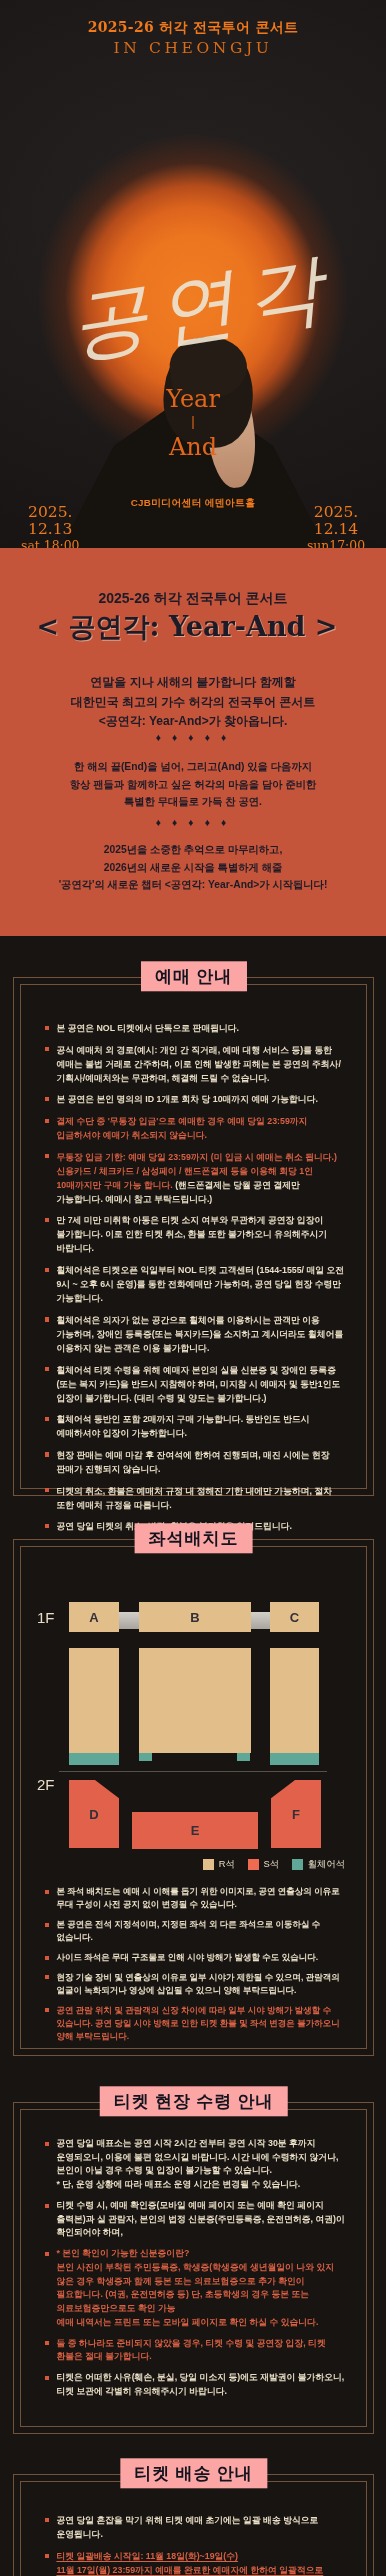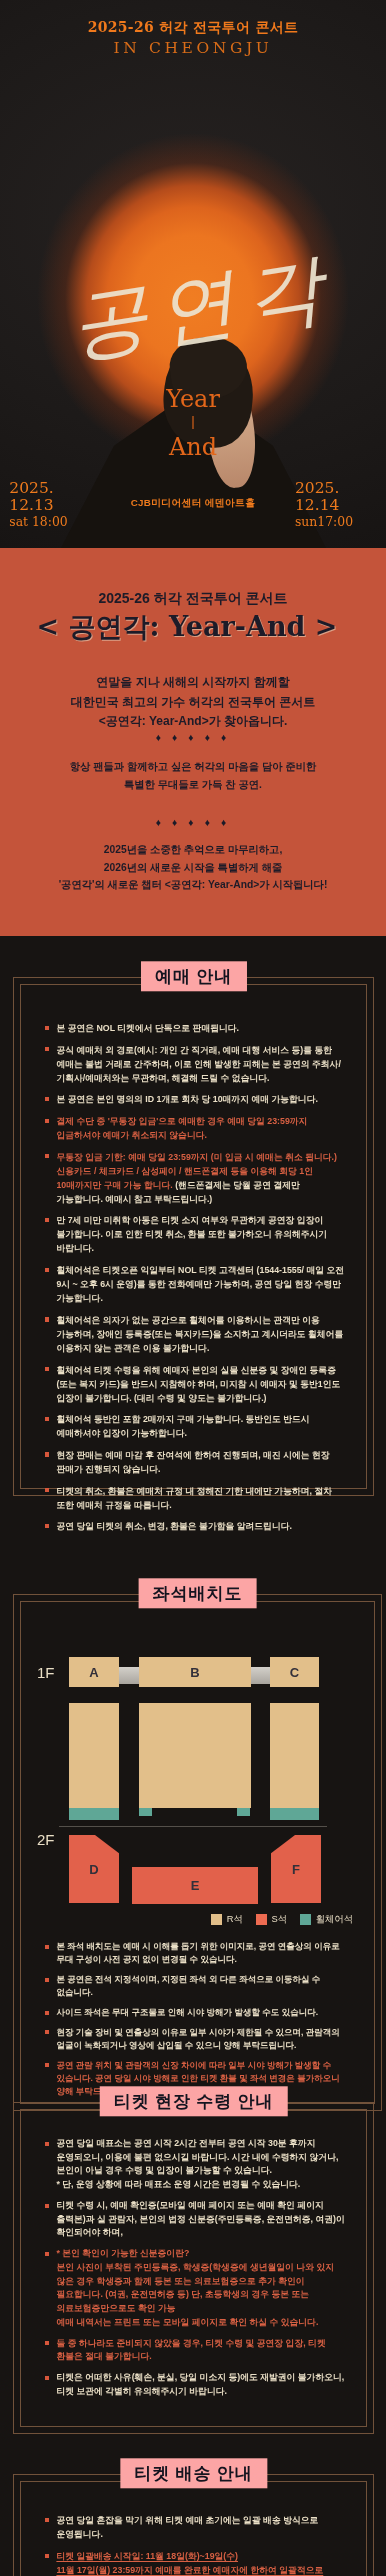--- a/index.html
+++ b/index.html
@@ -26,21 +26,21 @@
     font-family:"DejaVu Serif","Liberation Serif",serif;font-weight:400;font-size:15.5px;color:#d96c18;letter-spacing:3.6px;}
   .poster-callig{position:absolute;left:57px;top:268px;width:289px;text-align:center;
     font-family:"DejaVu Serif","Liberation Serif",serif;font-style:italic;font-size:77px;line-height:1;
     color:#ece3cf;opacity:.93;transform:rotate(-9deg);letter-spacing:11.3px;white-space:nowrap;}
   .poster-year{position:absolute;left:0;top:385px;width:386px;text-align:center;
     font-family:"DejaVu Serif","Liberation Serif",serif;font-size:24px;color:#e2661a;}
   .poster-bar{position:absolute;left:0;top:414px;width:386px;text-align:center;
     font-family:"DejaVu Serif","Liberation Serif",serif;font-size:13.4px;color:#e2661a;}
   .poster-and{position:absolute;left:0;top:433px;width:386px;text-align:center;
     font-family:"DejaVu Serif","Liberation Serif",serif;font-size:24px;color:#e2661a;}
-  .date-block{position:absolute;top:480px;width:82px;text-align:left;color:#ee7a1d;
+  .date-block{position:absolute;top:504px;width:82px;text-align:center;color:#ee7a1d;
     font-family:"DejaVu Serif","Liberation Serif",serif;line-height:1.12;}
   .date-block .dy{font-size:15.5px;}
   .date-block .dd{font-size:15.5px;}
   .date-block .dt{font-size:12.4px;}
   #date-left{left:9.3px;}
   #date-right{left:295px;}
   .poster-venue{position:absolute;left:0;top:497px;width:386px;text-align:center;
     font-size:9.8px;font-weight:700;color:#ee7a1d;letter-spacing:0.3px;}
 
   
@@ -118,27 +118,28 @@
       <div class="dt">sun17:00</div>
     </div>
     <div class="poster-venue">CJB미디어센터 에덴아트홀</div>
   </div>
 
   <div id="intro">
     <div class="intro-kicker">2025-26 허각 전국투어 콘서트</div>
     <div class="intro-title">&lt; 공연각: Year-And &gt;</div>
     <div id="intro-p1" class="intro-p">
 
-    <div class="intro-line">연말을 지나 새해의 시작까지 함께할</div>
+    <div class="intro-line">연말을 지나 새해의 불가합니다 함께할</div>
         <div class="intro-line">대한민국 최고의 가수 허각의 전국투어 콘서트</div>
         <div class="intro-line">&lt;공연각: Year-And&gt;가 찾아옵니다.</div>
       </div>
     <div id="intro-d1" class="intro-diamonds">♦ ♦ ♦ ♦ ♦</div>
     <div id="intro-p2" class="intro-p">
 
+    <div class="intro-line">한 해의 끝(End)을 넘어, 그리고(And) 있을 다음까지</div>
         <div class="intro-line">항상 팬들과 함께하고 싶은 허각의 마음을 담아 준비한</div>
         <div class="intro-line">특별한 무대들로 가득 찬 공연.</div>
       </div>
     <div id="intro-d2" class="intro-diamonds">♦ ♦ ♦ ♦ ♦</div>
     <div id="intro-p3" class="intro-p">
 
     <div class="intro-line">2025년을 소중한 추억으로 마무리하고,</div>
         <div class="intro-line">2026년의 새로운 시작을 특별하게 해줄</div>
         <div class="intro-line">'공연각'의 새로운 챕터 &lt;공연각: Year-And&gt;가 시작됩니다!</div>
       </div>
@@ -184,21 +185,21 @@
       </div>
         <div class="bullet-item">
         <span class="bsq"></span><span><span class="seg-cream">티켓의 취소, 환불은 예매처 규정 내 정해진 기한 내에만 가능하며, 절차 또한 예매처 규정을 따릅니다.</span></span>
       </div>
         <div class="bullet-item">
         <span class="bsq"></span><span><span class="seg-cream">공연 당일 티켓의 취소, 변경, 환불은 불가함을 알려드립니다.</span></span>
       </div>
       </div>
   </div>
 
-  <div class="section" style="top:1594px;height:517px;padding-left:8px;">
+  <div class="section" style="top:1539px;height:517px;">
     <div class="frame"></div>
     <div class="sec-header">좌석배치도</div>
 
     <div class="stage">Stage</div>
     <div class="floor-label" style="top:70px;">1F</div>
 
     <div class="seat" style="left:56px;top:63px;width:50px;height:30px;">A</div>
     <div class="seat" style="left:126px;top:63px;width:112px;height:30px;">B</div>
     <div class="seat" style="left:257px;top:63px;width:49px;height:30px;">C</div>
 

